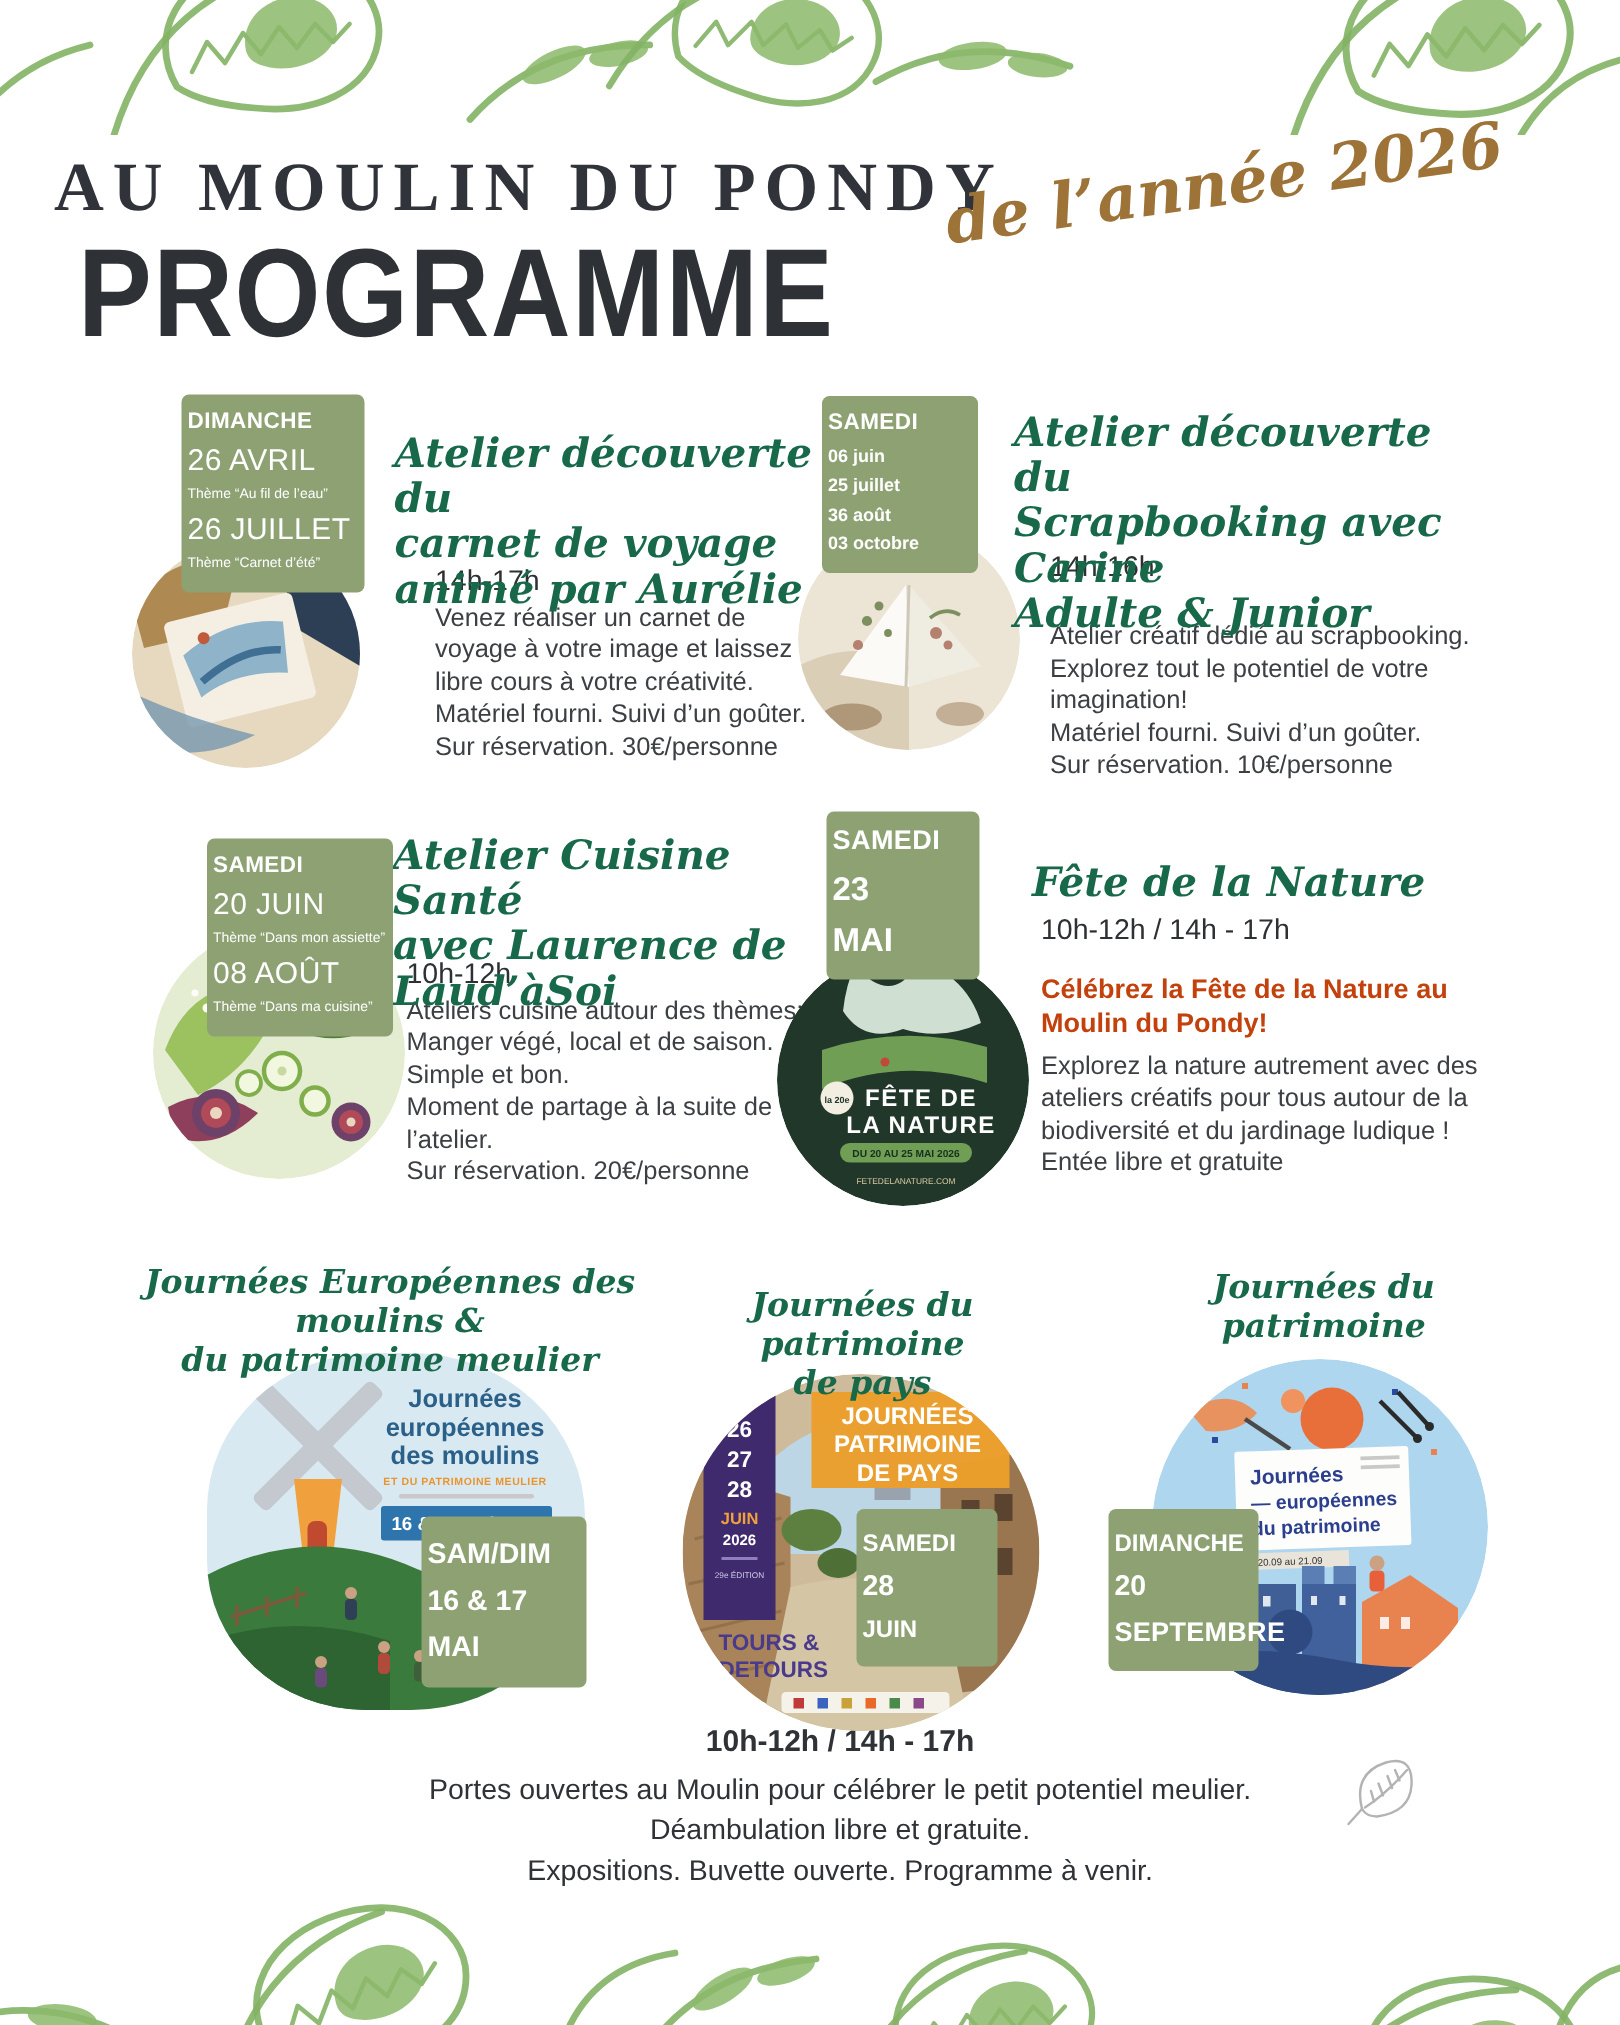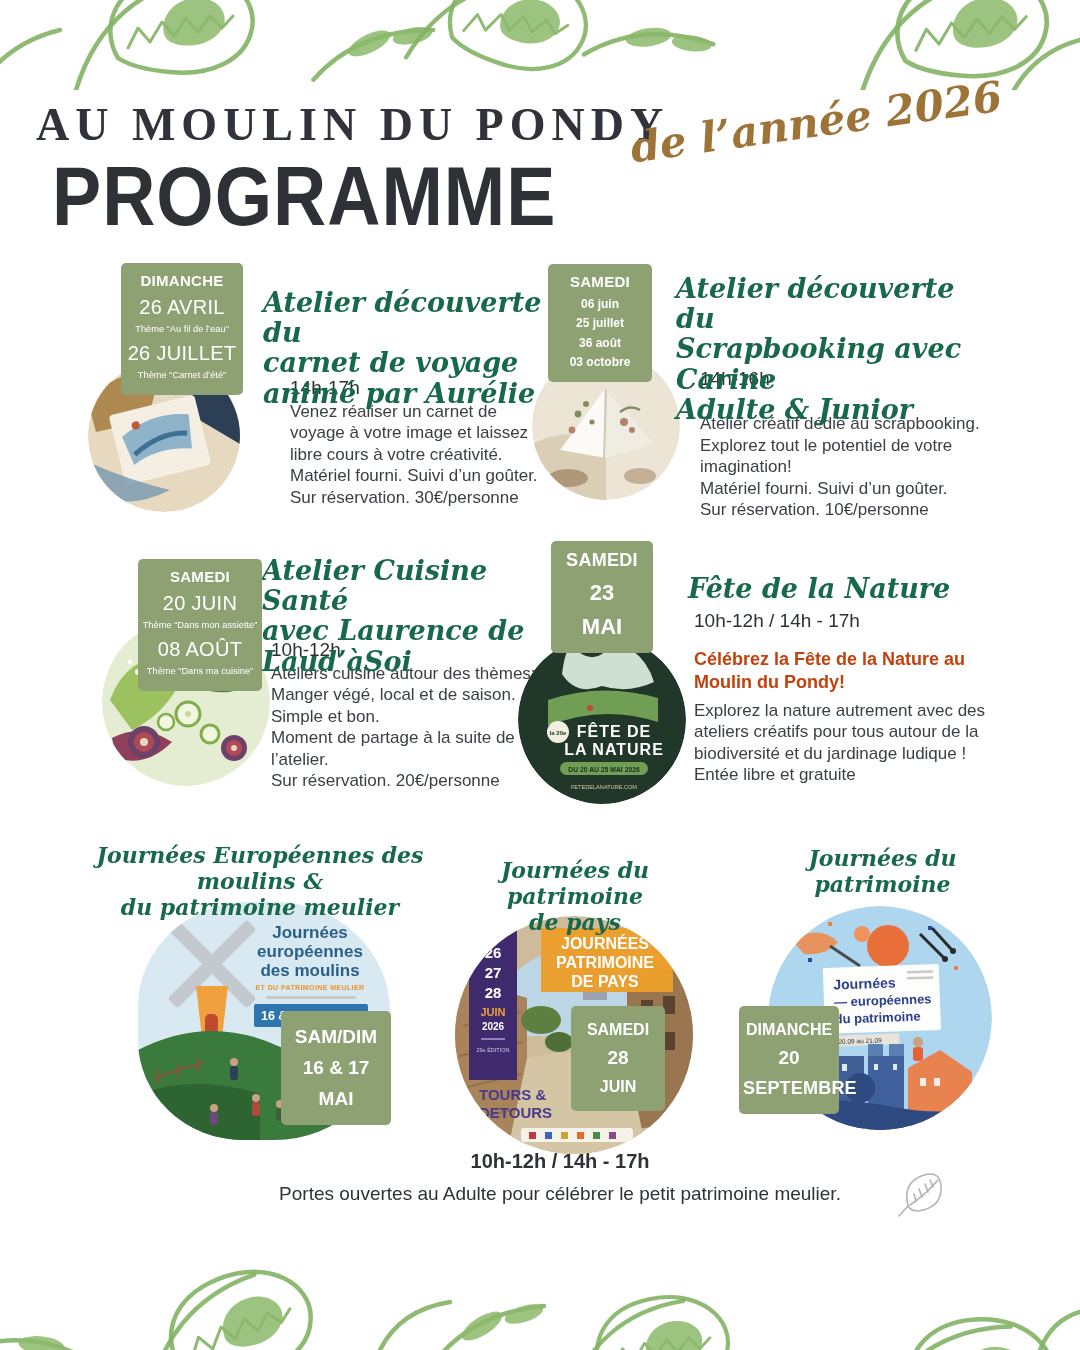--- a/index.html
+++ b/index.html
@@ -17,21 +17,21 @@
   .pf{fill:#8cb86a;opacity:.85;stroke:none}
   
   .venue{left:36px;top:98px;font-family:"Liberation Serif",serif;font-weight:700;
          font-size:46px;letter-spacing:6px;color:#30343a;white-space:nowrap}
   .prog{left:52px;top:148px;font-size:76px;font-weight:800;letter-spacing:1px;color:#2e3236;
         transform:scale(.97,1.1);transform-origin:left top;white-space:nowrap}
   .year{left:628px;top:124px;width:380px;font-family:"DejaVu Serif",serif;font-style:italic;
         font-weight:700;font-size:42px;color:#9d7338;transform:rotate(-8deg);
         transform-origin:left center;text-align:center;white-space:nowrap}
   
-  .badge{background:#8da173;color:#fff;text-align:center;border-radius:5px;padding:9px 4px;z-index:5}
+  .badge{background:#8da173;color:#fff;text-align:left;border-radius:5px;padding:9px 4px;z-index:5}
   .badge .bday{font-size:15px;font-weight:700;letter-spacing:.3px;margin-bottom:5px}
   .badge .bdate{font-size:20px;font-weight:400;letter-spacing:.3px;line-height:1.3}
   .badge .btheme{font-size:9.3px;line-height:1.3;margin:3px 0 5px}
   .badge .blist{font-size:12px;font-weight:700;line-height:1.62}
   .badge .bbig{font-size:22px;font-weight:700;line-height:1.55}
   .bbadge{padding:11px 4px;z-index:6}
   .bbadge div{font-weight:700;line-height:1.62}
   .bl-sm{font-size:16px}
   .bl-md{font-size:19px}
   .bl-xs{font-size:18px;letter-spacing:.2px}
@@ -395,21 +395,23 @@
   </svg>
 </div>
 <div class="abs badge bbadge" style="left:739px;top:1006px;width:100px">
   <div class="bl-sm">DIMANCHE</div>
   <div class="bl-md">20</div>
   <div class="bl-xs">SEPTEMBRE</div>
 </div>
 
 <div class="abs footer">
   <div class="ftime">10h-12h / 14h - 17h</div>
-  <div class="fline">Portes ouvertes au Adulte pour célébrer le petit patrimoine meulier.</div>
+  <div class="fline">Portes ouvertes au Moulin pour célébrer le petit potentiel meulier.</div>
+  <div class="fline">Déambulation libre et gratuite.</div>
+  <div class="fline">Expositions. Buvette ouverte. Programme à venir.</div>
 </div>
 <svg class="abs" style="left:896px;top:1168px" width="54" height="56" viewBox="0 0 54 56">
   <g fill="none" stroke="#b3b3b3" stroke-width="1.6" stroke-linecap="round">
     <path d="M12 38 Q 6 14 28 7 Q 46 2 45 22 Q 44 40 22 43 Q 15 43 12 38 Z"></path>
     <path d="M14 37 Q 28 28 42 12"></path>
     <path d="M20 33 L18 26 M26 29 L23 21 M32 24 L29 16 M37 19 L34 12"></path>
     <path d="M12 38 L3 48"></path>
   </g>
 </svg>
 

